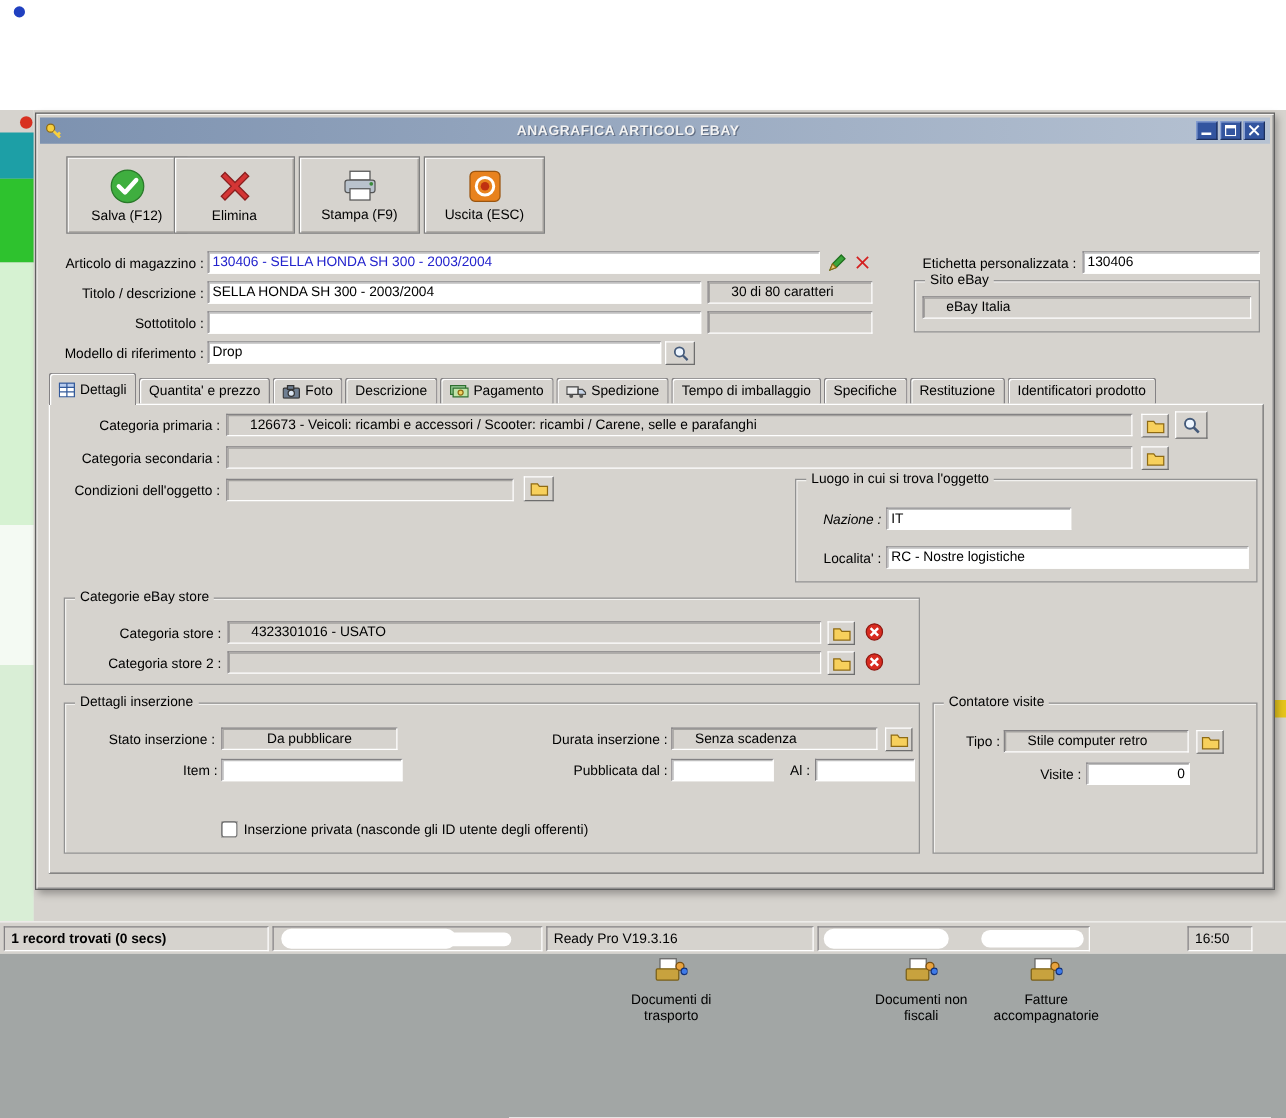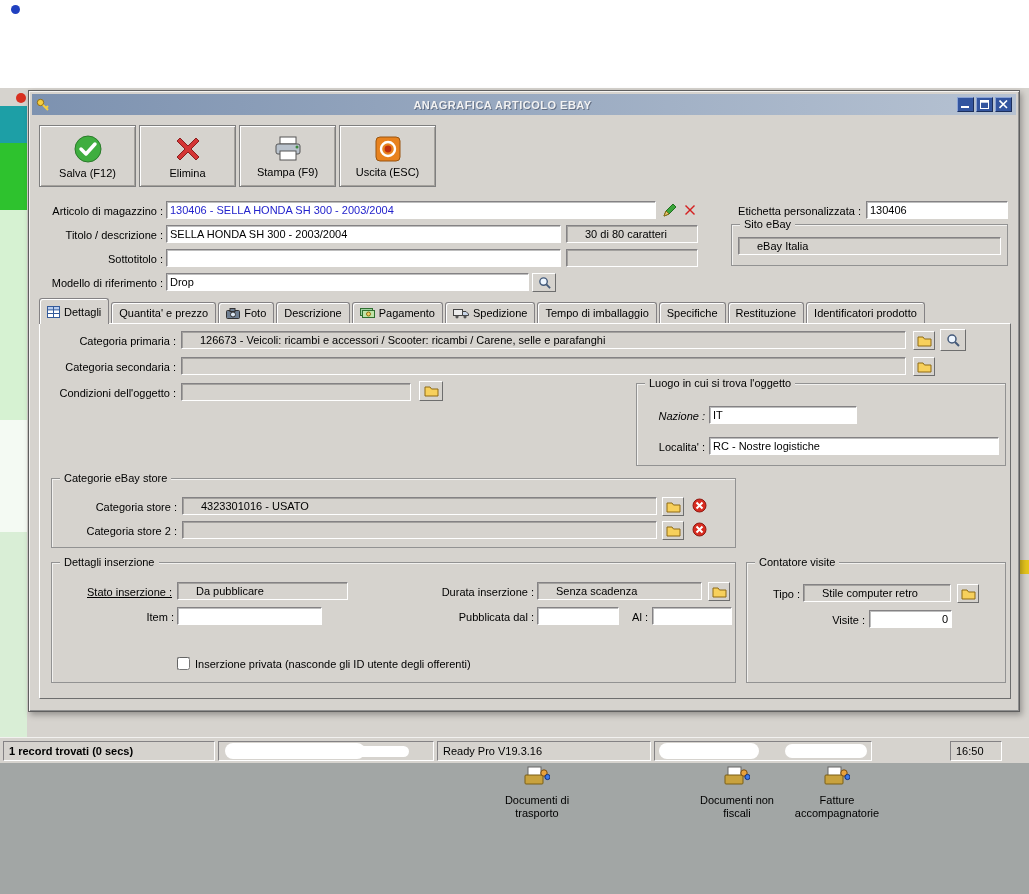--- a/index.html
+++ b/index.html
@@ -81,21 +81,21 @@
             <rect x="0.5" y="0.5" width="8" height="2.2" fill="#fff"></rect>
           </svg>
         </span>
       <span class="wbtn">
           <svg width="9" height="9">
             <path d="M0.5 0.5 L8 8 M8 0.5 L0.5 8" stroke="#fff" stroke-width="1.6"></path>
           </svg>
         </span>
     </div>
 
-    <div class="toolbtn" style="left:10px;">
+    <div class="toolbtn" style="left:24px;">
       <span style="display:flex;">
           <svg width="30" height="30" viewBox="0 0 30 30">
             <circle cx="15" cy="15" r="13" fill="#3fae3f" stroke="#2a7a2a"></circle>
             <path d="M8 15 l5 5 9-10" stroke="#fff" stroke-width="3.5" fill="none" stroke-linecap="round" stroke-linejoin="round"></path>
           </svg>
         </span>
       <span class="cap">Salva (F12)</span>
     </div>
     <div class="toolbtn" style="left:110px;">
       <span style="display:flex;">
@@ -285,22 +285,22 @@
       <span class="iconflat" style="left:640px;top:43px;">
         <svg width="15" height="15" viewBox="0 0 15 15">
             <circle cx="7.5" cy="7.5" r="6.5" fill="#d82c20" stroke="#8f1710"></circle>
             <path d="M4.5 4.5 L10.5 10.5 M10.5 4.5 L4.5 10.5" stroke="#fff" stroke-width="2"></path>
           </svg>
       </span>
     </div>
 
     <div class="grp" style="left:22px;top:471px;width:685px;height:121px;z-index:2;">
       <span class="legend">Dettagli inserzione</span>
-      <div class="lbl" style="left:3px;top:23px;width:117px;text-decoration:underline;">Stato inserzione :</div>
-      <div class="ro sunken" style="left:125px;top:19px;width:171px;">Da pubblicare</div>
+      <div class="lbl" style="left:3px;top:23px;width:117px;">Stato inserzione :</div>
+      <div class="ro sunken" style="left:125px;top:19px;width:141px;text-align:center;">Da pubblicare</div>
       <div class="lbl" style="left:352px;top:23px;width:130px;">Durata inserzione :</div>
       <div class="ro sunken" style="left:485px;top:19px;width:165px;">Senza scadenza</div>
       <div class="btn raised" style="left:656px;top:19px;width:22px;height:19px;">
         <svg width="15" height="12" viewBox="0 0 15 12">
             <path d="M1 2 h5 l1.5 2 H14 v7 H1 Z" fill="#f7d05c" stroke="#8f6b14"></path>
           </svg>
       </div>
       <div class="lbl" style="left:5px;top:48px;width:117px;">Item :</div>
       <input class="field" style="left: 125px; top: 44px; width: 145px;" value="">
       <div class="lbl" style="left:352px;top:48px;width:130px;">Pubblicata dal :</div>

